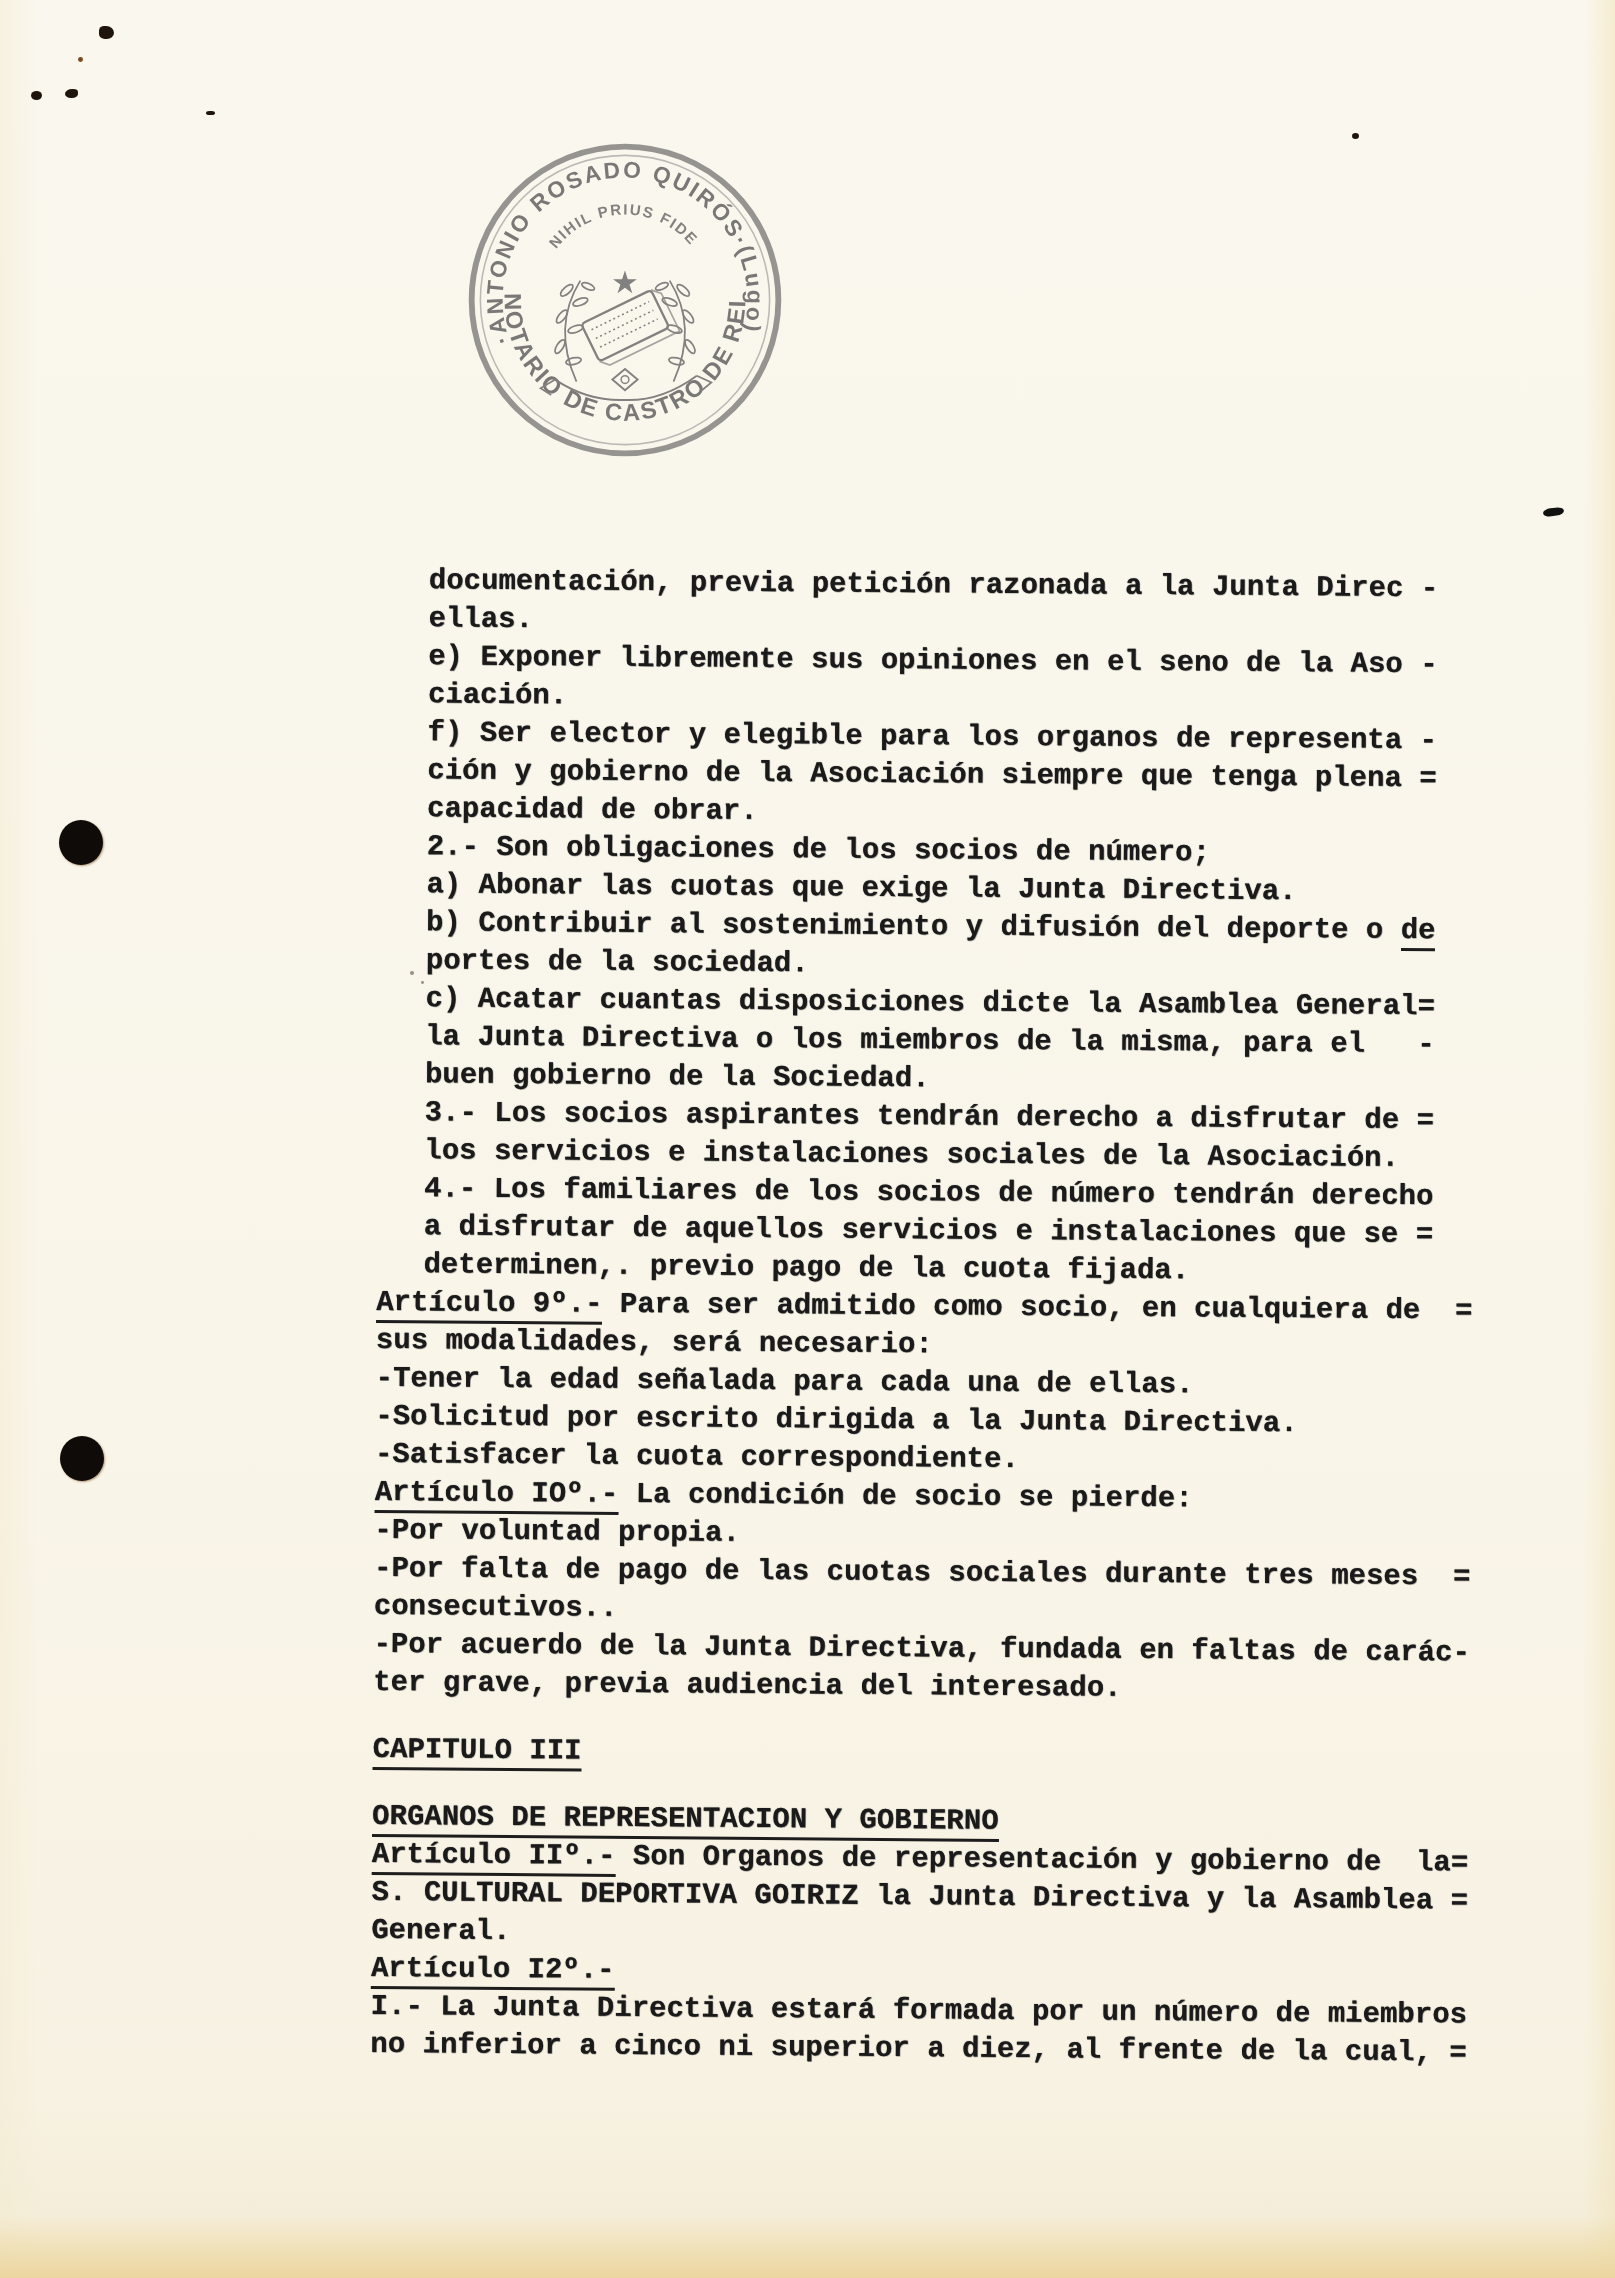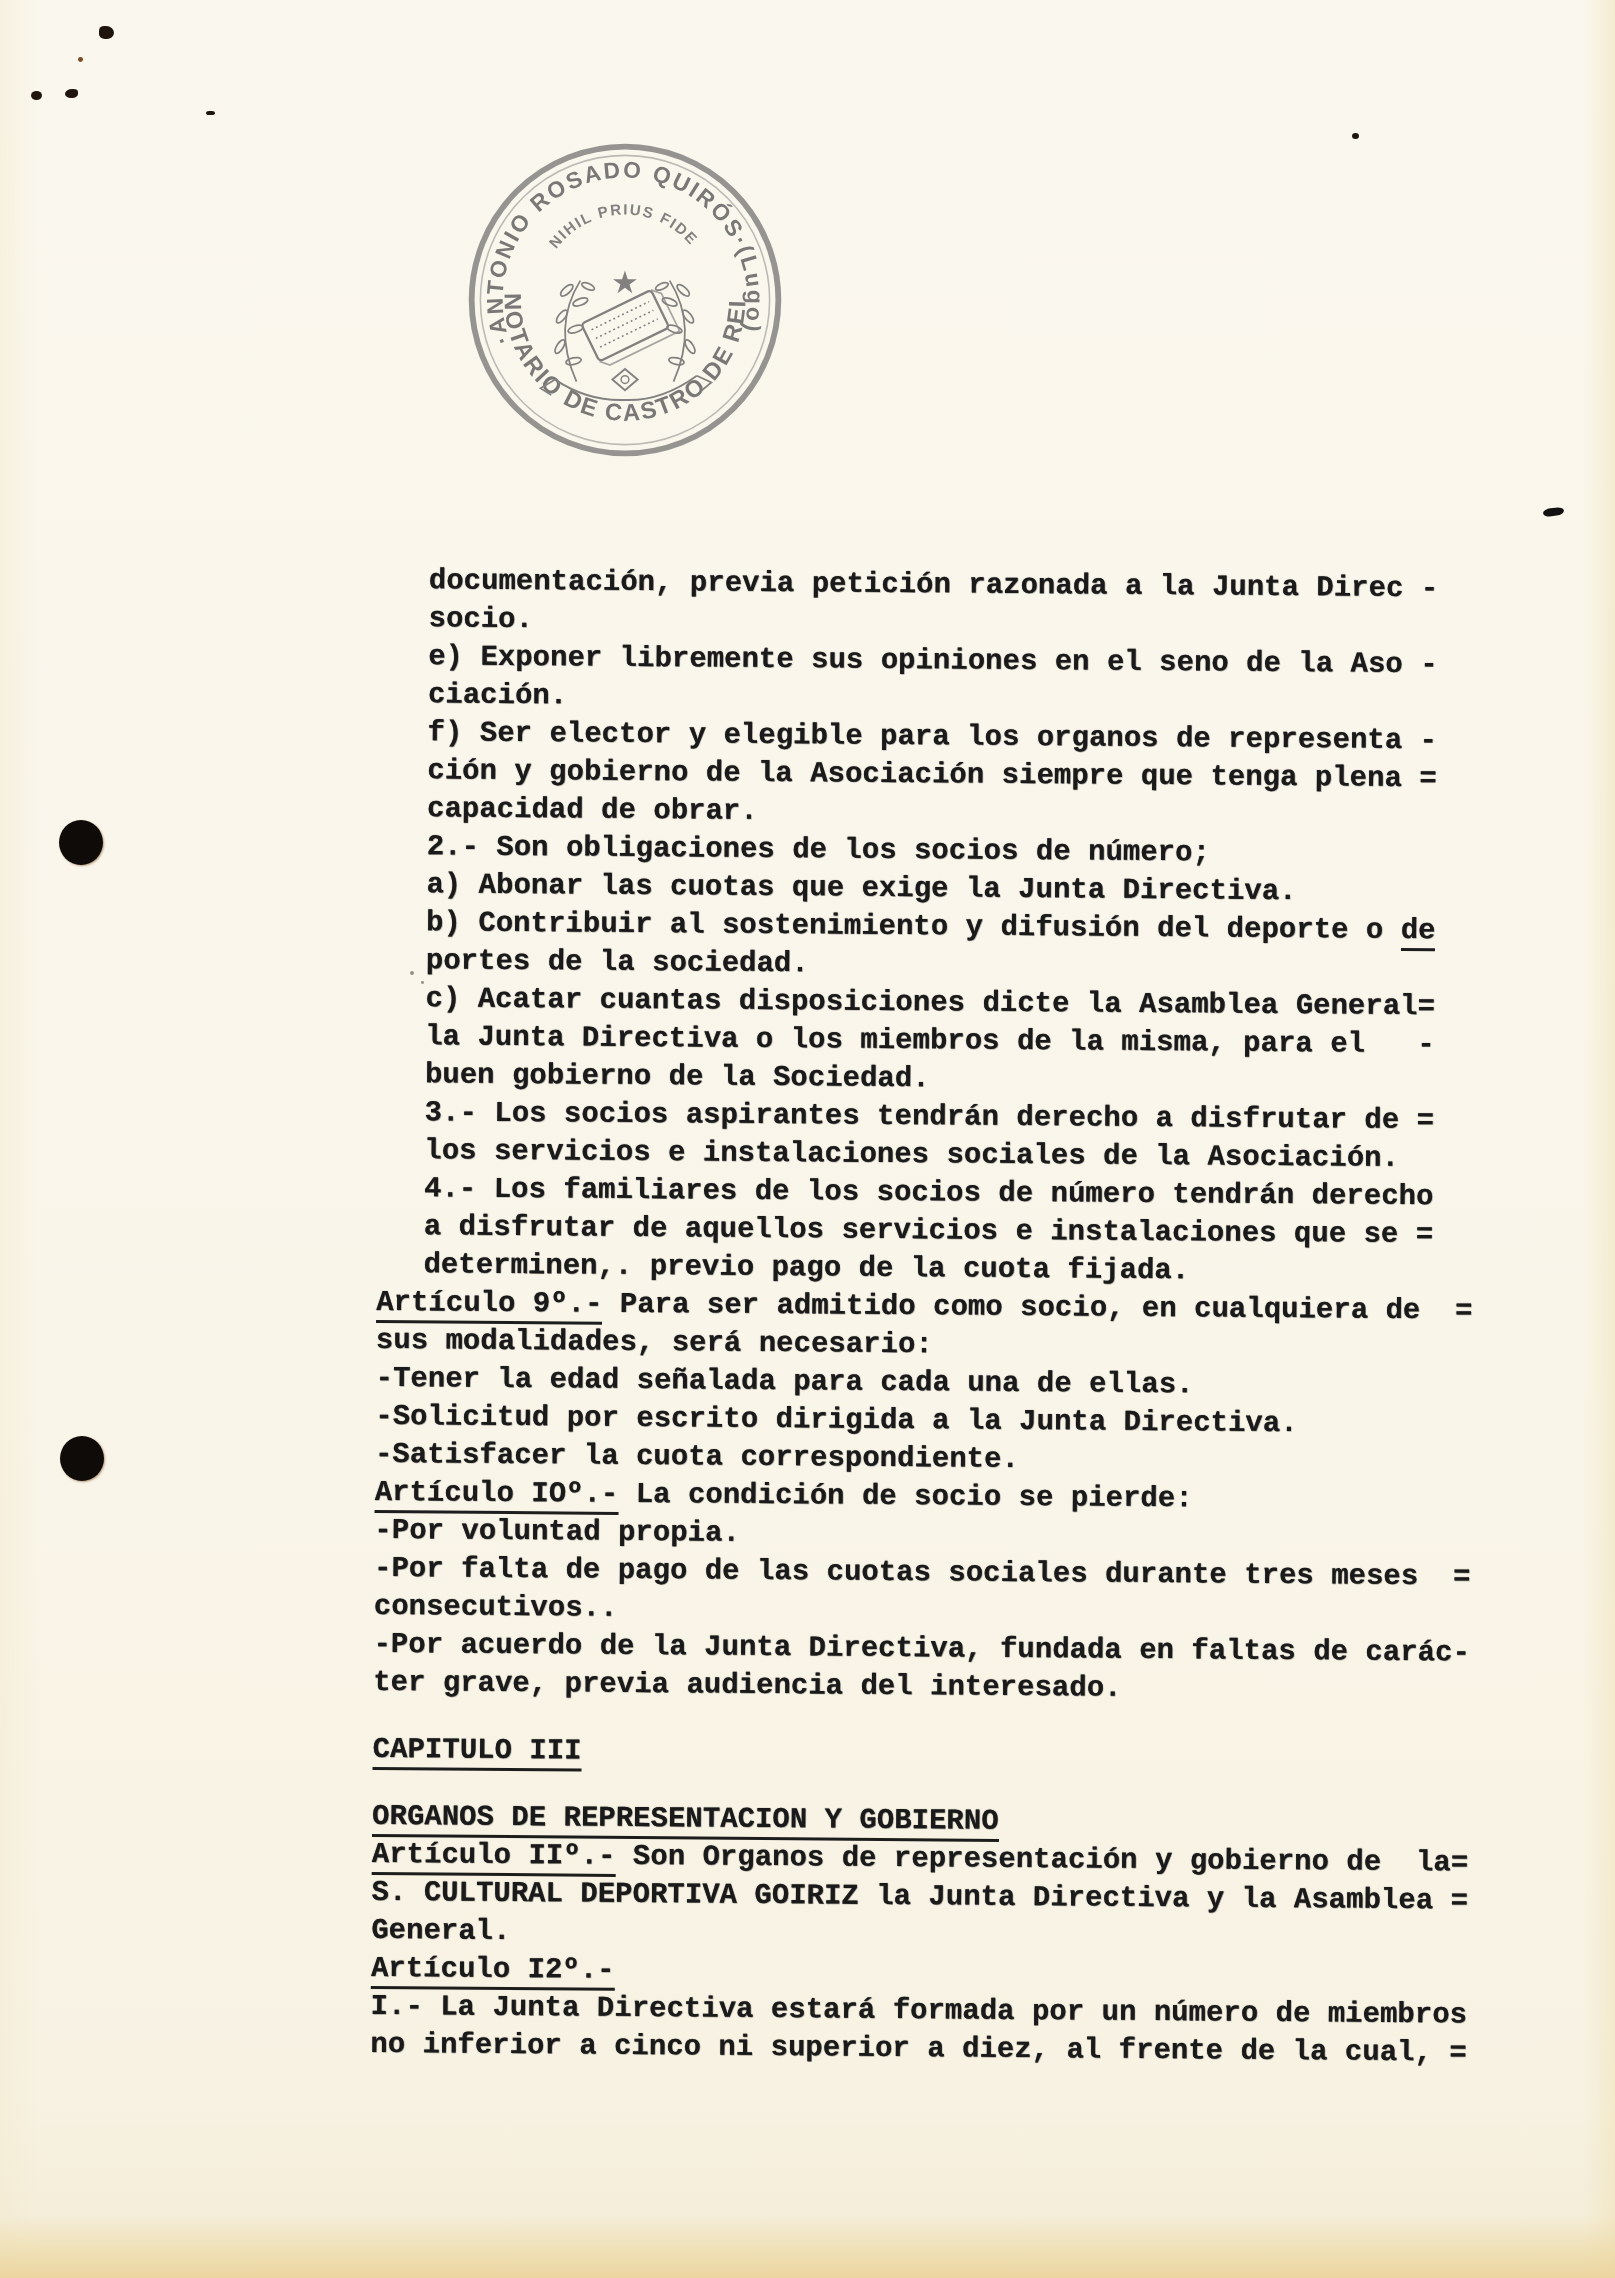--- a/index.html
+++ b/index.html
@@ -93,21 +93,21 @@
     <g fill="none" stroke="#6a6a6a" stroke-width="2">
       <path d="M98,252 C122,268 146,274 170,273 C196,274 222,264 244,248"></path>
       <path d="M98,252 l-15,9 l11,7 M244,248 l15,7 l-11,9" stroke-width="1.8"></path>
       <path d="M170,241 l13,11 l-13,11 l-13,-11 z"></path>
       <circle cx="170" cy="252" r="4" stroke-width="1.5"></circle>
     </g>
   </svg>
 
   <div class="textblock">
       <div class="line indent-1"><span>documentación, previa petición razonada a la Junta Direc -</span></div>
-      <div class="line indent-1"><span>socio.</span></div>
+      <div class="line indent-1"><span>ellas.</span></div>
       <div class="line indent-1"><span>e) Exponer libremente sus opiniones en el seno de la Aso -</span></div>
       <div class="line indent-1"><span>ciación.</span></div>
       <div class="line indent-1"><span>f) Ser elector y elegible para los organos de representa -</span></div>
       <div class="line indent-1"><span>ción y gobierno de la Asociación siempre que tenga plena =</span></div>
       <div class="line indent-1"><span>capacidad de obrar.</span></div>
       <div class="line indent-1"><span>2.- Son obligaciones de los socios de número;</span></div>
       <div class="line indent-1"><span>a) Abonar las cuotas que exige la Junta Directiva.</span></div>
       <div class="line indent-1"><span>b) Contribuir al sostenimiento y difusión del deporte o </span><span class="u">de</span></div>
       <div class="line indent-1"><span>portes de la sociedad.</span></div>
       <div class="line indent-1"><span>c) Acatar cuantas disposiciones dicte la Asamblea General=</span></div>

